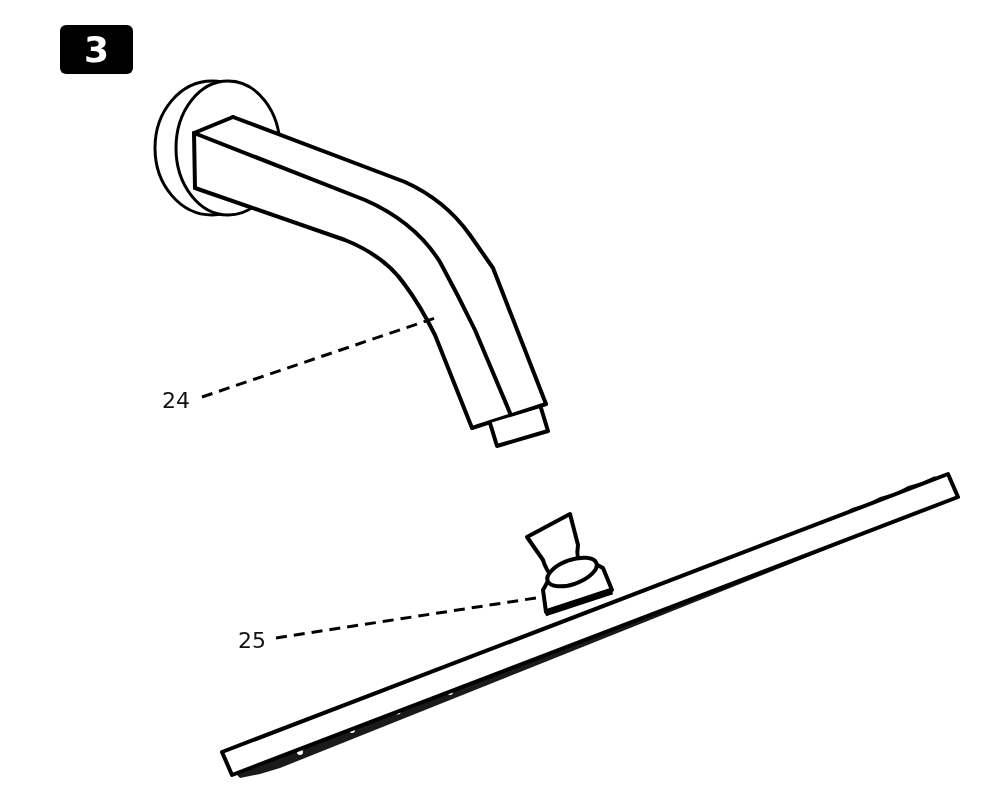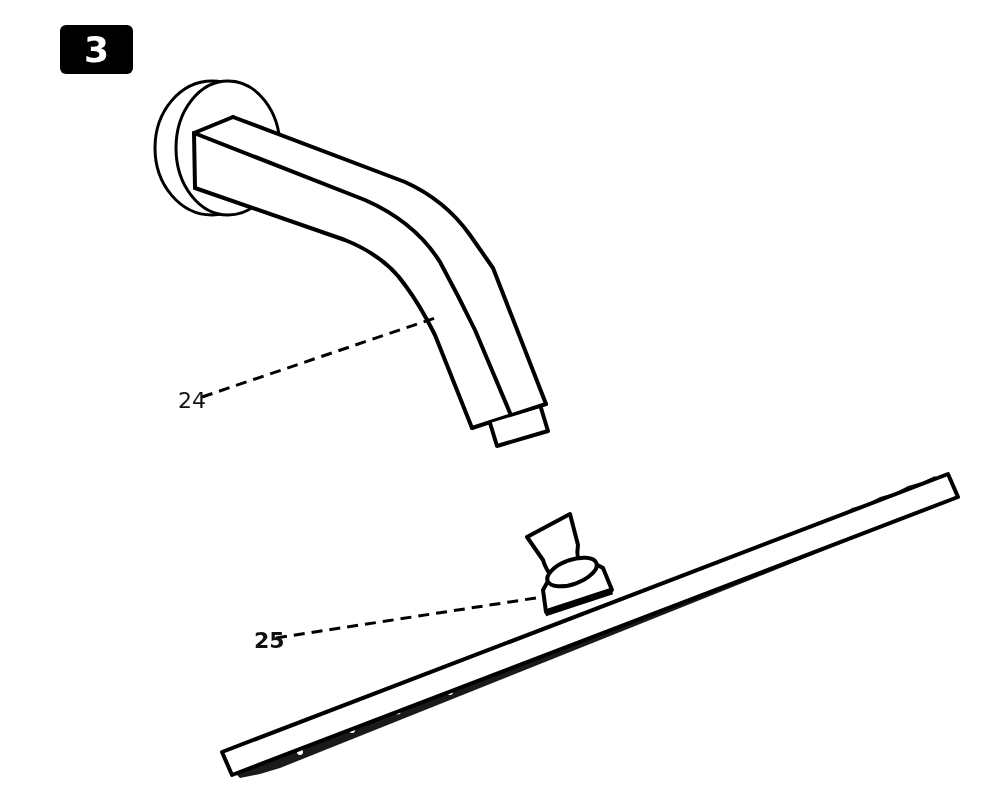--- a/index.html
+++ b/index.html
@@ -35,24 +35,23 @@
       top: 0;
       width: 1000px;
       height: 803px;
     }
     .callout-label {
       position: absolute;
       font-family: "DejaVu Sans", sans-serif;
       font-size: 22px;
       color: #111111;
       line-height: 1;
-      margin-left: 16px;
     }
     .label-24 { left: 162px; top: 390px; }
-    .label-25 { left: 238px; top: 630px; font-weight: bold; }
+    .label-25 { left: 238px; top: 630px; }
   </style>
 </head>
 <body>
 
 <div class="step-badge">3</div>
 
 <svg class="diagram" viewBox="0 0 1000 803" xmlns="http://www.w3.org/2000/svg">
 
   <g fill="none" stroke="#000" stroke-width="4" stroke-linejoin="round" stroke-linecap="round">
 

